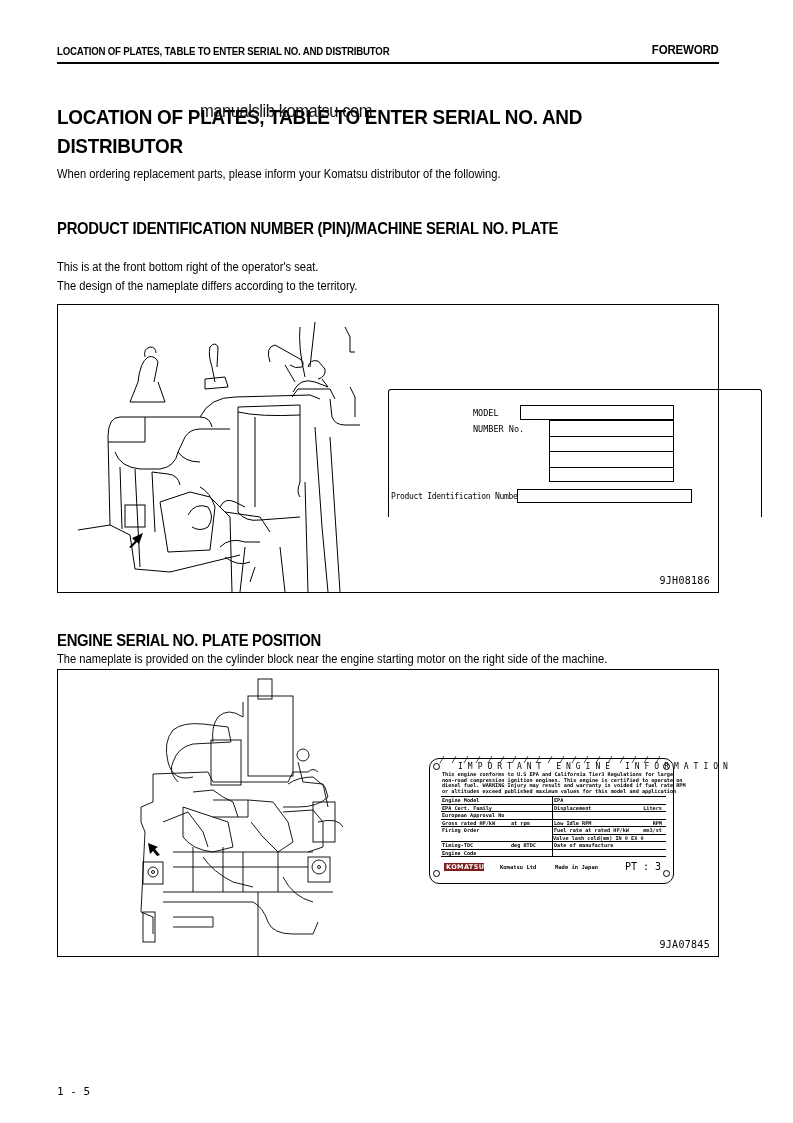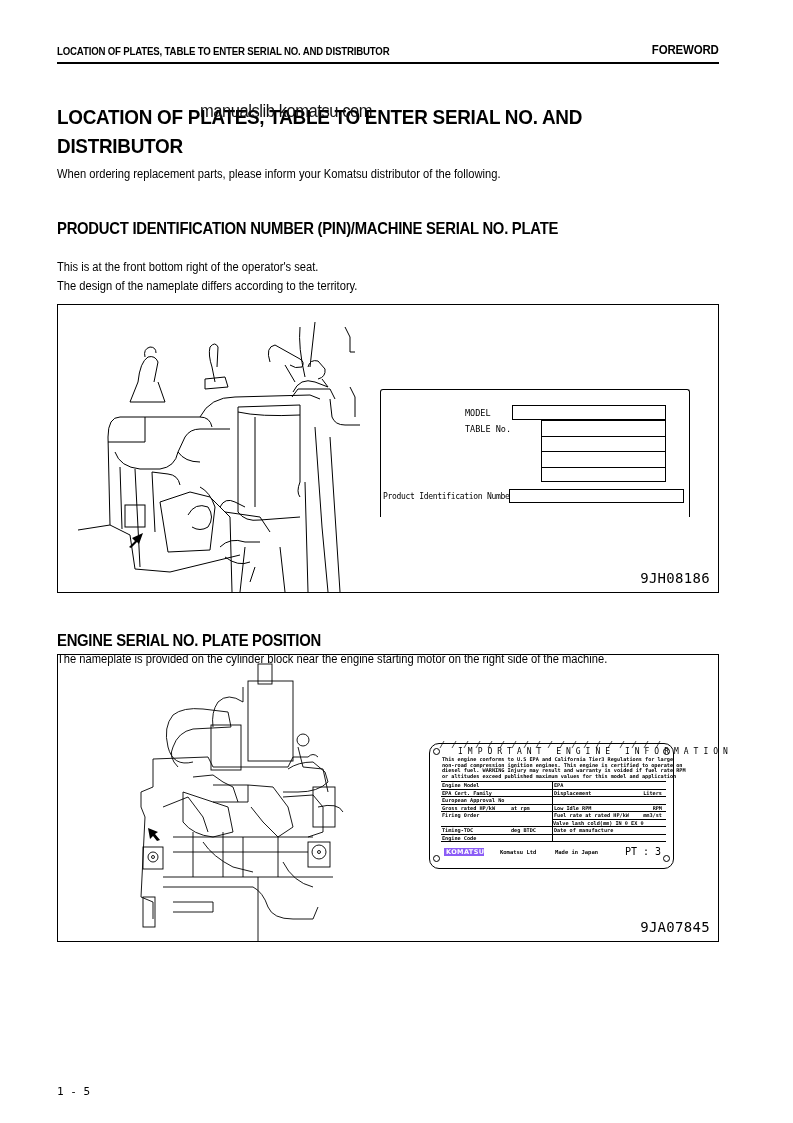--- a/index.html
+++ b/index.html
@@ -49,26 +49,26 @@
       transform: scaleX(0.93); transform-origin: left top;
     }
 
     .figure-frame {
       position: absolute; left: 57px; width: 662px;
       border: 1px solid #000;
     }
     .fig-code {
       position: absolute; right: 8px; bottom: 6px;
       font-family: "DejaVu Sans Mono", "Liberation Mono", monospace;
-      font-size: 14px; letter-spacing: 0.3px;
+      font-size: 10px; letter-spacing: 0.3px;
     }
 
     
     .pin-plate {
-      position: absolute; left: 322px; top: 84px; width: 310px; height: 128px;
+      position: absolute; left: 330px; top: 84px; width: 374px; height: 128px;
       border: 1px solid #000; border-bottom: none; border-radius: 3px 3px 0 0;
     }
     .mono-sm {
       font-family: "DejaVu Sans Mono", "Liberation Mono", monospace;
       font-size: 8.5px; position: absolute; white-space: nowrap;
     }
     .box { position: absolute; border: 1px solid #000; background: #fff; }
 
     
     .engine-plate {
@@ -171,37 +171,37 @@
     <rect x="65" y="198" width="20" height="22"></rect>
   </svg>
 
   <svg width="20" height="20" viewBox="0 0 20 20" style="position:absolute; left:69px; top:225px;">
     <path d="M2 17 L8 11 L5 8 L16 3 L12 14 L10 12 L4 18 Z" fill="#000"></path>
   </svg>
 
   <div class="pin-plate">
     <span class="mono-sm" style="left:84px; top:18px;">MODEL</span>
     <div class="box" style="left:131px; top:15px; width:154px; height:15px;"></div>
-    <span class="mono-sm" style="left:84px; top:34px;">TABLE No.</span>
+    <span class="mono-sm" style="left:84px; top:34px;">NUMBER No.</span>
     <div class="box" style="left:160px; top:30px; width:125px; height:62px;">
       <div style="position:absolute; left:0; right:0; top:14.5px; border-top:1px solid #000;"></div>
       <div style="position:absolute; left:0; right:0; top:30px; border-top:1px solid #000;"></div>
       <div style="position:absolute; left:0; right:0; top:45.5px; border-top:1px solid #000;"></div>
     </div>
     <span class="mono-sm" style="left:2px; top:102px; font-size:8px; letter-spacing:-0.3px;">Product Identification Number</span>
     <div class="box" style="left:128px; top:99px; width:175px; height:14px;"></div>
   </div>
 
   <div class="fig-code">9JH08186</div>
 </div>
 
 <div class="section-title" style="top:631px;">ENGINE SERIAL NO. PLATE POSITION</div>
 <div class="body-text" style="top:650px;">The nameplate is provided on the cylinder block near the engine starting motor on the right side of the machine.</div>
 
-<div class="figure-frame" style="top:654px; height:288px;padding-left:12px;">
+<div class="figure-frame" style="top:669px; height:288px;padding-left:12px;">
 
   <svg width="260" height="285" viewBox="0 0 260 285" style="position:absolute; left:55px; top:2px;" fill="none" stroke="#000" stroke-width="0.9">
     <rect x="145" y="7" width="14" height="20"></rect>
     <rect x="135" y="24" width="45" height="80"></rect>
     <path d="M130 30 L130 45 Q115 35 105 45 Q98 55 100 70"></path>
     <path d="M60 58 Q70 50 90 52 L115 55 L118 70 L80 72 Q65 75 60 90 Q55 100 65 110"></path>
     <path d="M60 58 Q50 70 55 90 Q60 110 80 105"></path>
     <rect x="98" y="68" width="30" height="45"></rect>
     <path d="M40 102 L40 130 L28 135 L28 150 L32 160 L28 240 L40 245 L40 262"></path>
     <path d="M40 102 L95 100 L100 110 L175 110 L180 100 L195 100 Q200 95 205 100"></path>
@@ -288,21 +288,21 @@
     <div class="eplate-row" style="top:82px;">
       <span class="c1">Timing-TDC</span>
       <span class="c1r">deg BTDC</span>
       <span class="c2">Date of manufacture</span>
     </div>
     <div class="eplate-row" style="top:89.5px;">
       <span class="c1">Engine Code</span>
     </div>
     <div class="eplate-row" style="top:97px; height:0;"></div>
 
-    <div style="position:absolute; left:14px; top:104px; height:8px; width:40px; background:#8b5cf6;">
+    <div style="position:absolute; left:14px; top:104px; height:8px; width:40px; background:#7f1d1d;">
       <span style="position:absolute; left:2px; top:0; color:#fff; font-family:'DejaVu Sans', sans-serif; font-size:6.5px; font-weight:bold; letter-spacing:0.4px;">KOMATSU</span>
     </div>
     <span class="eplate-tiny" style="left:70px; top:106px; font-size:5.5px;">Komatsu Ltd</span>
     <span class="eplate-tiny" style="left:125px; top:106px; font-size:5.5px;">Made in Japan</span>
     <span class="eplate-tiny" style="left:195px; top:105px; font-size:10px; font-weight:normal;">PT : 3</span>
   </div>
 
   <div class="fig-code">9JA07845</div>
 </div>
 

